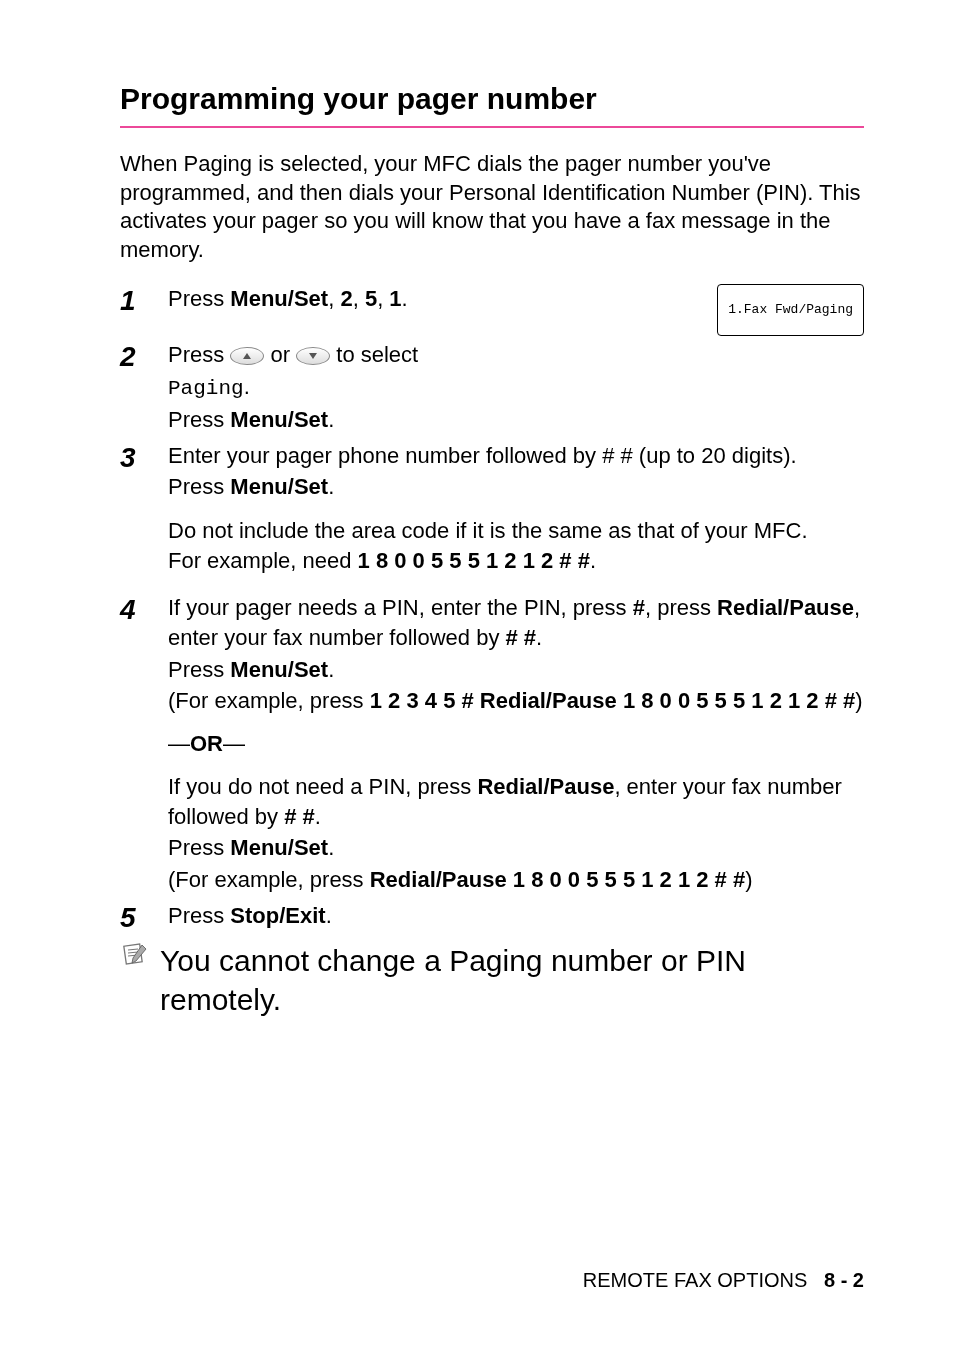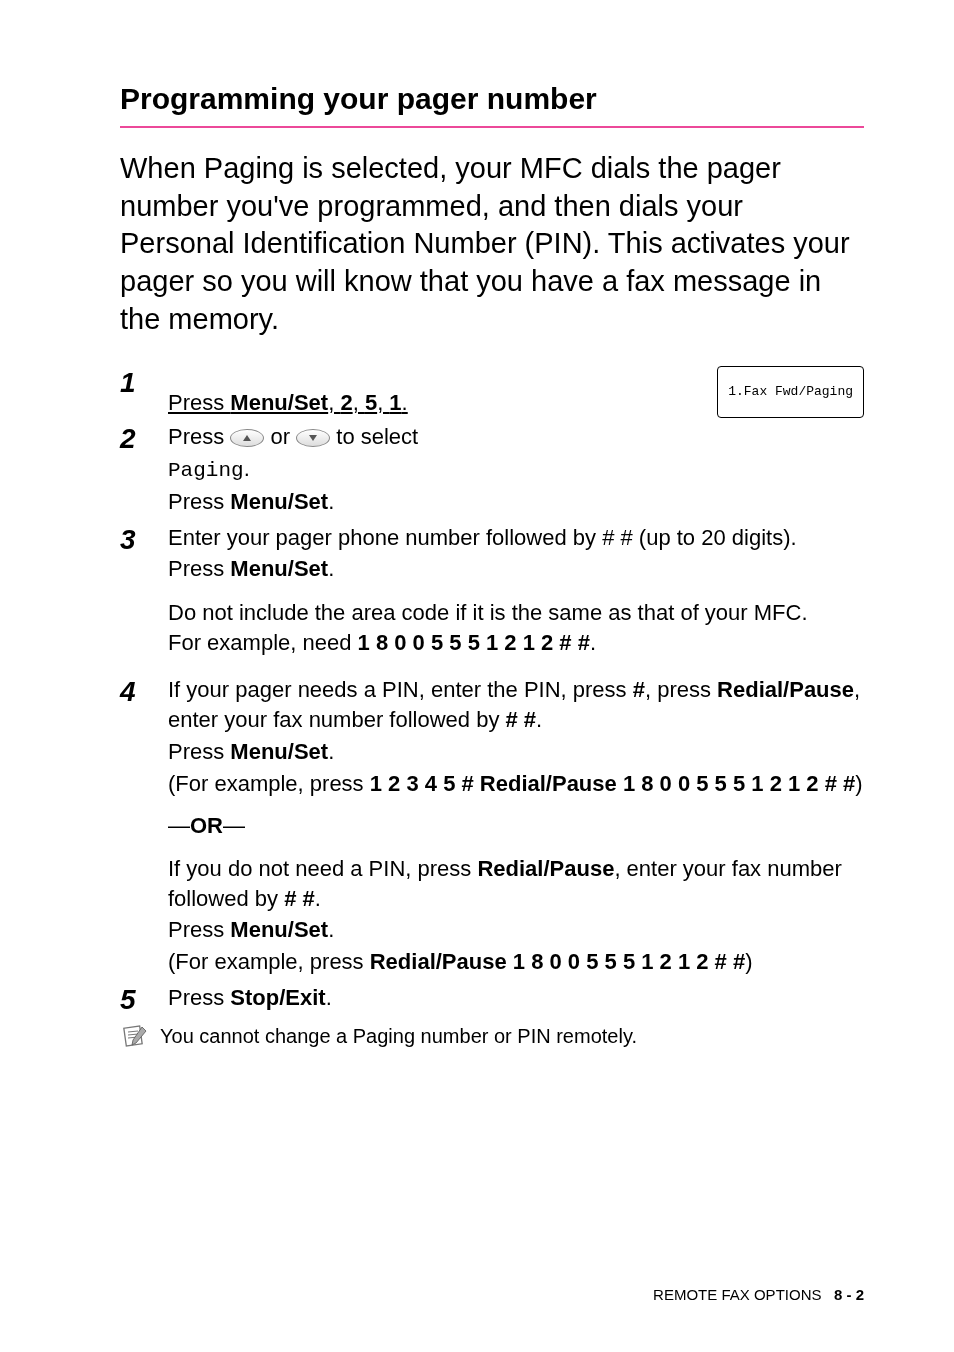--- a/index.html
+++ b/index.html
@@ -15,23 +15,23 @@
     padding: 82px 90px 50px 120px;
   }
   .section-title {
     font-size: 30px;
     font-weight: bold;
     border-bottom: 2px solid #ec4899;
     padding-bottom: 10px;
     margin-bottom: 22px;
   }
   .intro-text {
-    font-size: 29px;
+    font-size: 22px;
     line-height: 1.3;
-    margin-bottom: 28px;
+    margin-bottom: 20px;
   }
   .step-list {
     list-style: none;
   }
   .step {
     display: flex;
     margin-bottom: 4px;
   }
   .step-num {
     font-size: 28px;
@@ -60,24 +60,23 @@
     display: inline-block;
     border: 1.5px solid #000;
     border-radius: 4px;
     padding: 16px 10px;
     font-family: "Courier New", Courier, monospace;
     font-size: 13px;
     white-space: nowrap;
   }
   .step1-row {
     display: flex;
-    align-items: flex-end;
+    align-items: flex-start;
     justify-content: space-between;
     width: 100%;
-    text-decoration: underline;
   }
   .step1-text { flex: 1; }
   .step1-lcd { margin-left: 20px; }
   .oval-btn {
     display: inline-block;
     width: 34px;
     height: 18px;
     border: 1.5px solid #888;
     border-radius: 50%;
     background: linear-gradient(#fff, #ddd);
@@ -108,29 +107,29 @@
     align-items: flex-start;
     margin-top: 8px;
   }
   .note-icon {
     width: 40px;
     flex-shrink: 0;
     font-size: 22px;
     padding-left: 2px;
   }
   .note-text {
-    font-size: 20px;
+    font-size: 30px;
     line-height: 1.3;
     flex: 1;
   }
   .footer {
     position: absolute;
-    bottom: 49px;
+    bottom: 60px;
     right: 90px;
-    font-size: 15px;
+    font-size: 20px;
   }
   .footer .chap { font-weight: bold; }
   .or-sep {
     margin: 13px 0;
   }
 </style>
 </head>
 <body>
 
 <div class="page">

